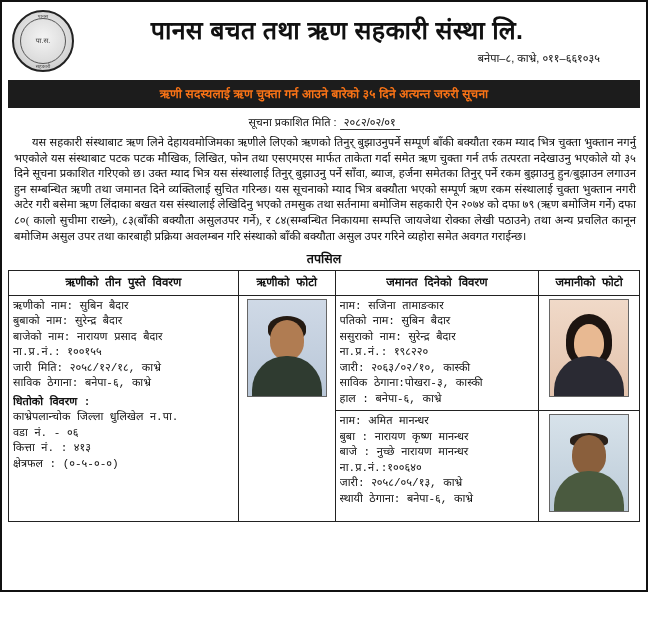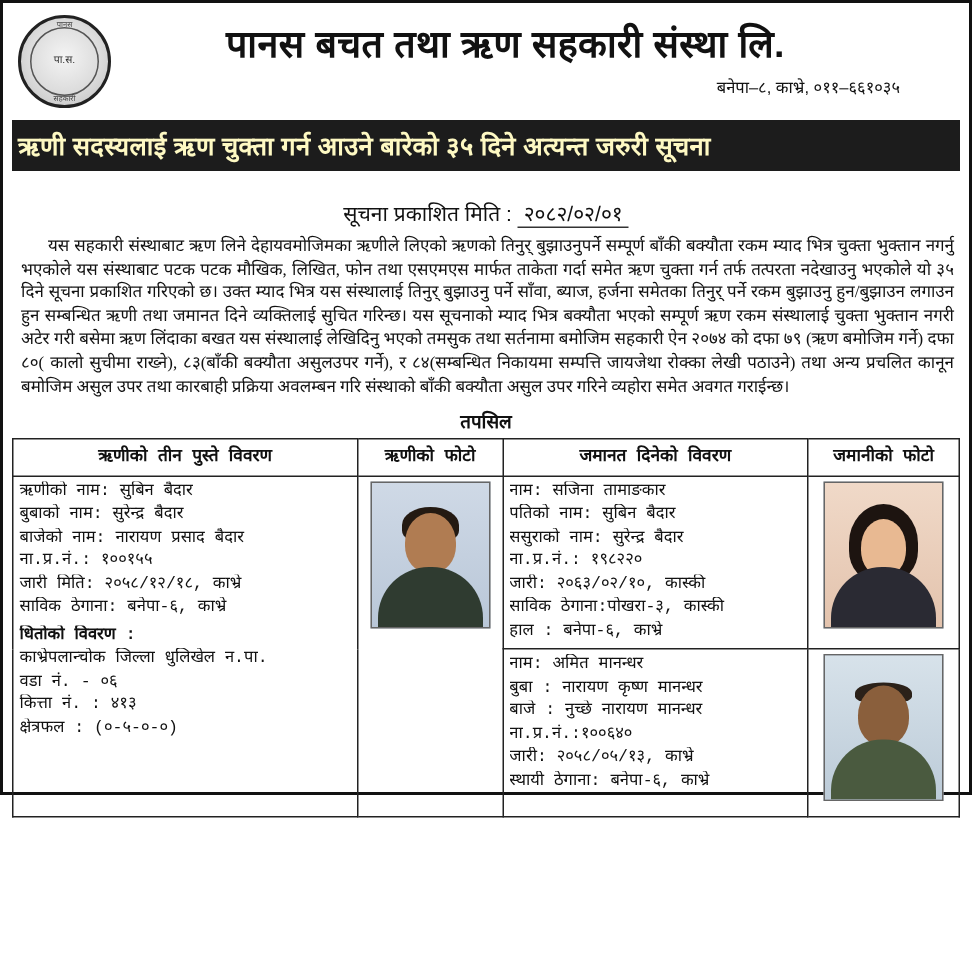--- a/index.html
+++ b/index.html
@@ -10,21 +10,21 @@
   body {
     width: 648px;
     height: 638px;
     font-family: "Liberation Sans", sans-serif;
     color: #111;
     overflow: hidden;
   }
   .page {
     position: relative;
     width: 648px;
-    height: 530px;
+    height: 592px;
     box-sizing: border-box;
     border: 2px solid #111;
     padding: 4px 6px 0 6px;
   }
   
   .header {
     display: flex;
     align-items: flex-start;
     padding: 2px 0 0 0;
   }
@@ -86,31 +86,31 @@
   }
   .org-addr {
     font-size: 11px;
     margin-top: 4px;
     text-align: right;
   }
   
   .banner {
     margin: 8px 0 0 0;
     background: #1c1c1c;
-    color: #fef9c3;
-    text-align: left;
-    font-size: 17px;
+    color: #f97316;
+    text-align: center;
+    font-size: 12px;
     font-weight: bold;
     padding: 5px 4px 6px 4px;
     letter-spacing: 0.2px;
   }
   .pub-date {
     text-align: center;
-    font-size: 14px;
-    margin: 18px 0 4px 0;
+    font-size: 11px;
+    margin: 6px 0 4px 0;
   }
   .pub-date .underline {
     border-bottom: 1px solid #333;
     padding: 0 4px 1px 4px;
   }
   
   .body-text {
     font-size: 11.3px;
     line-height: 15.6px;
     text-align: justify;

